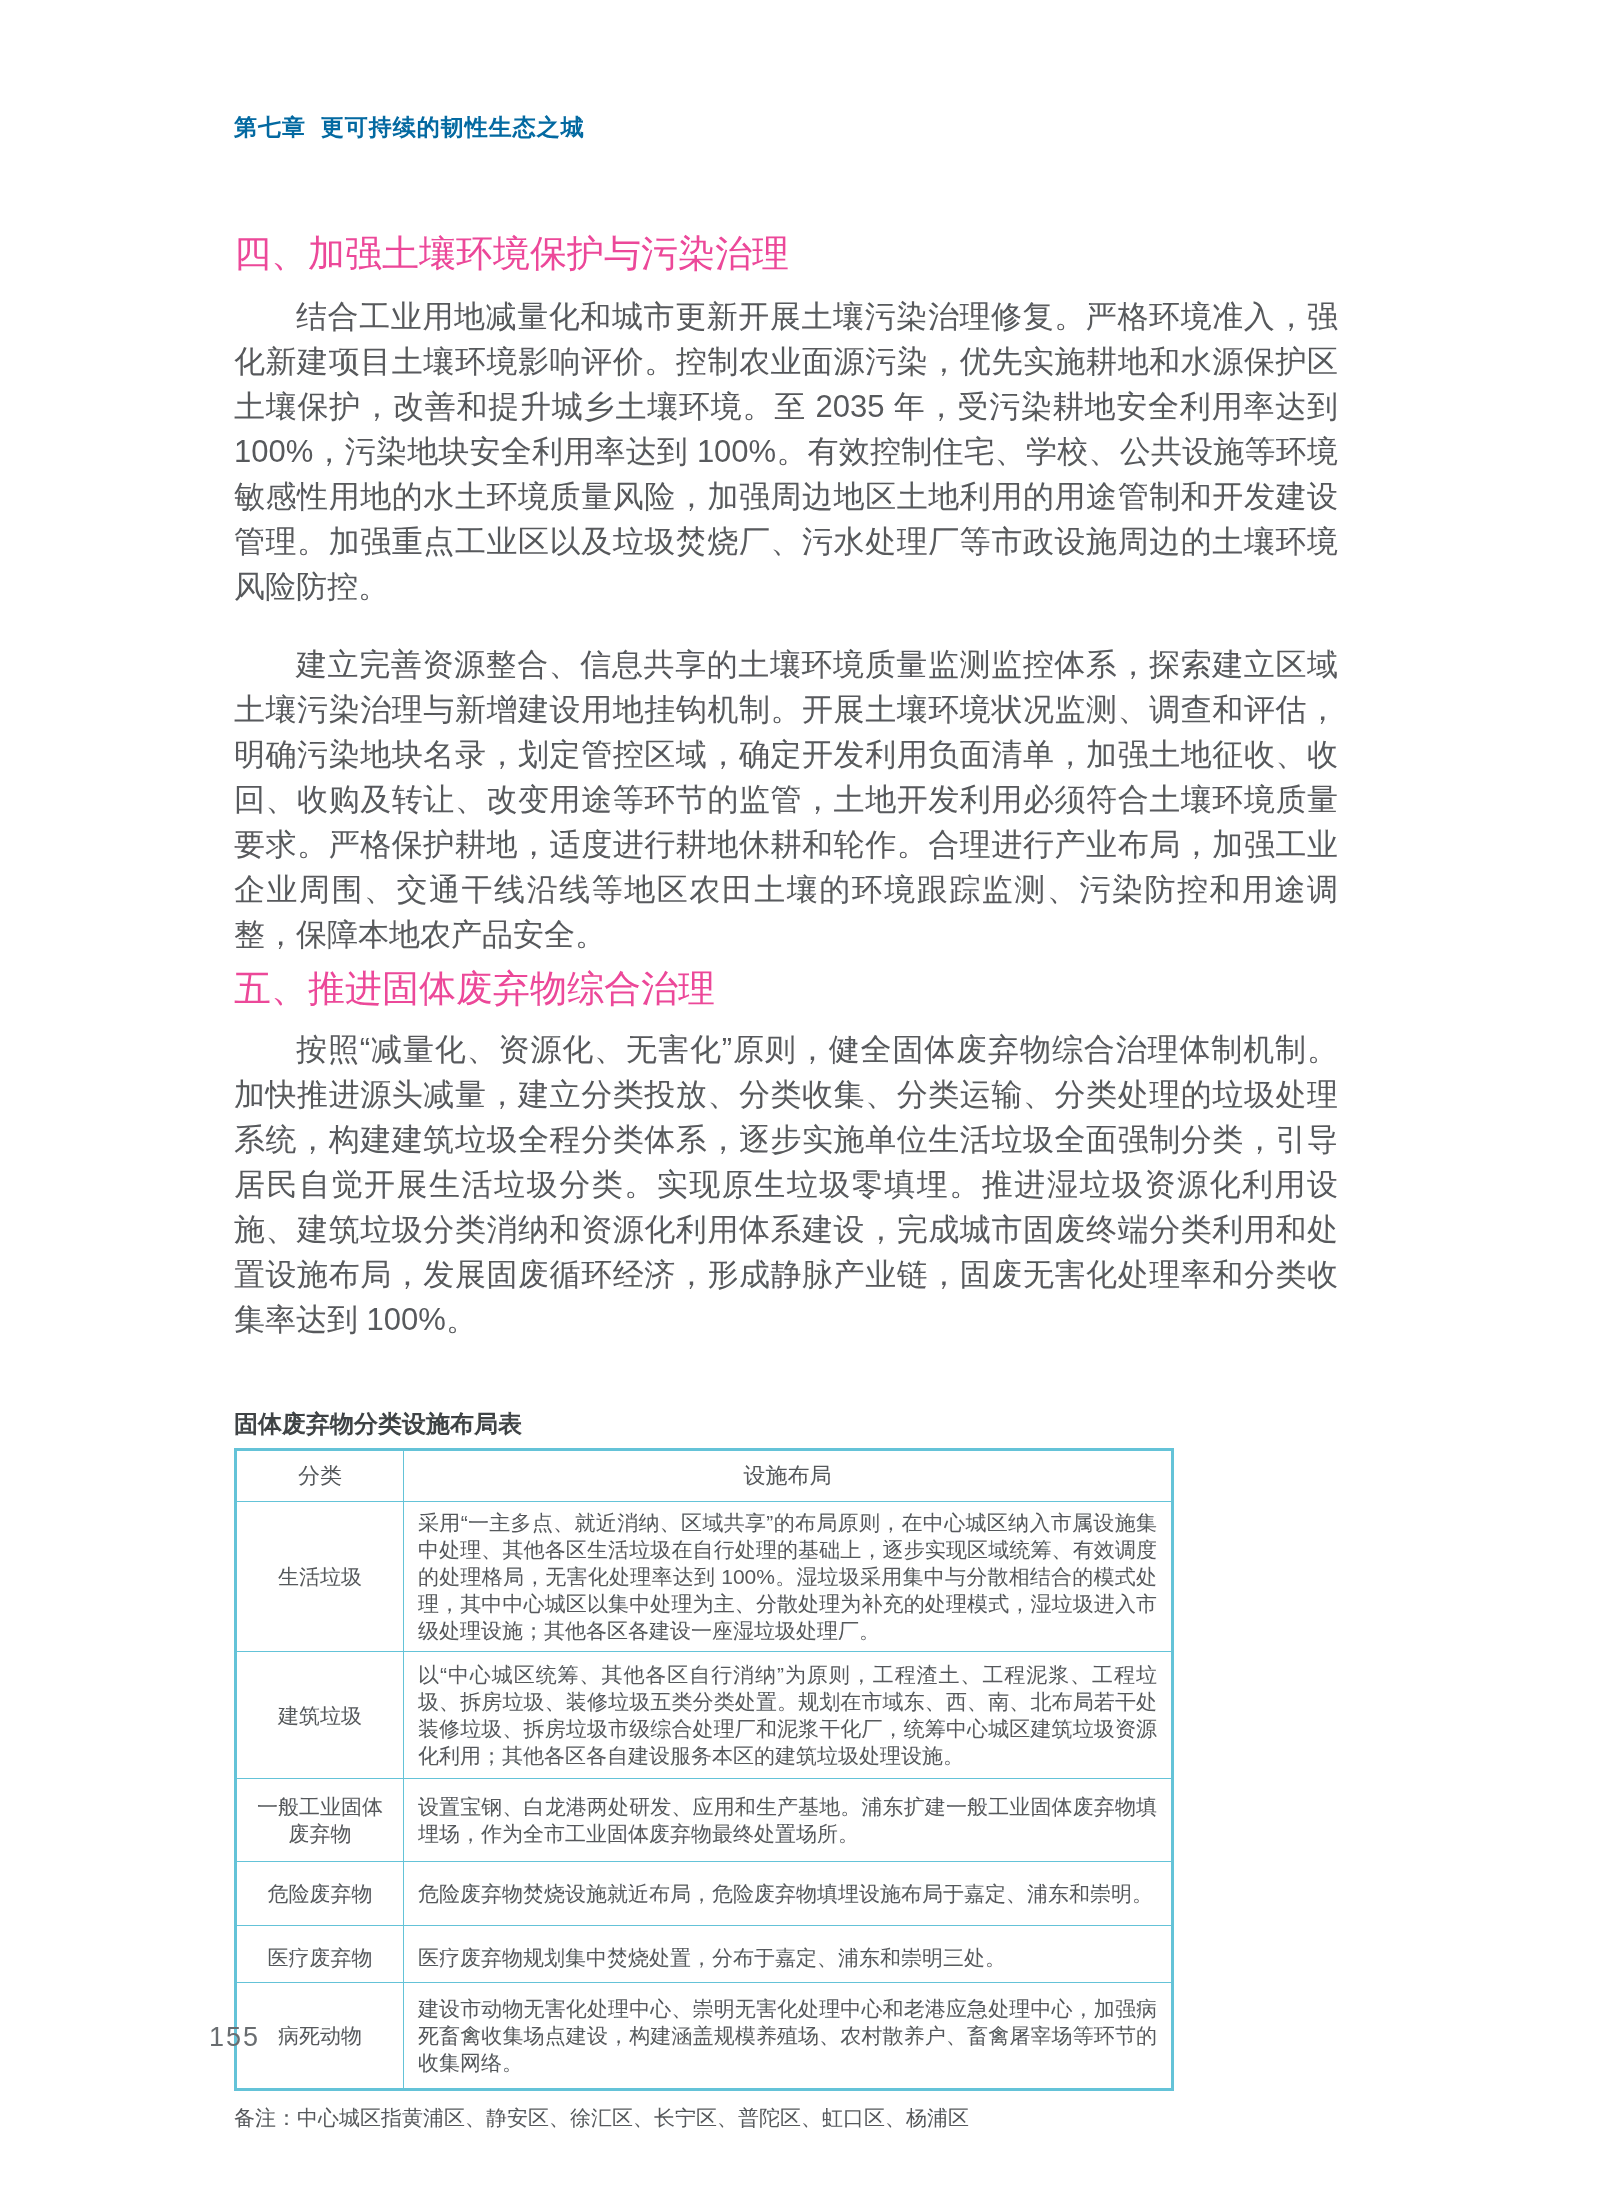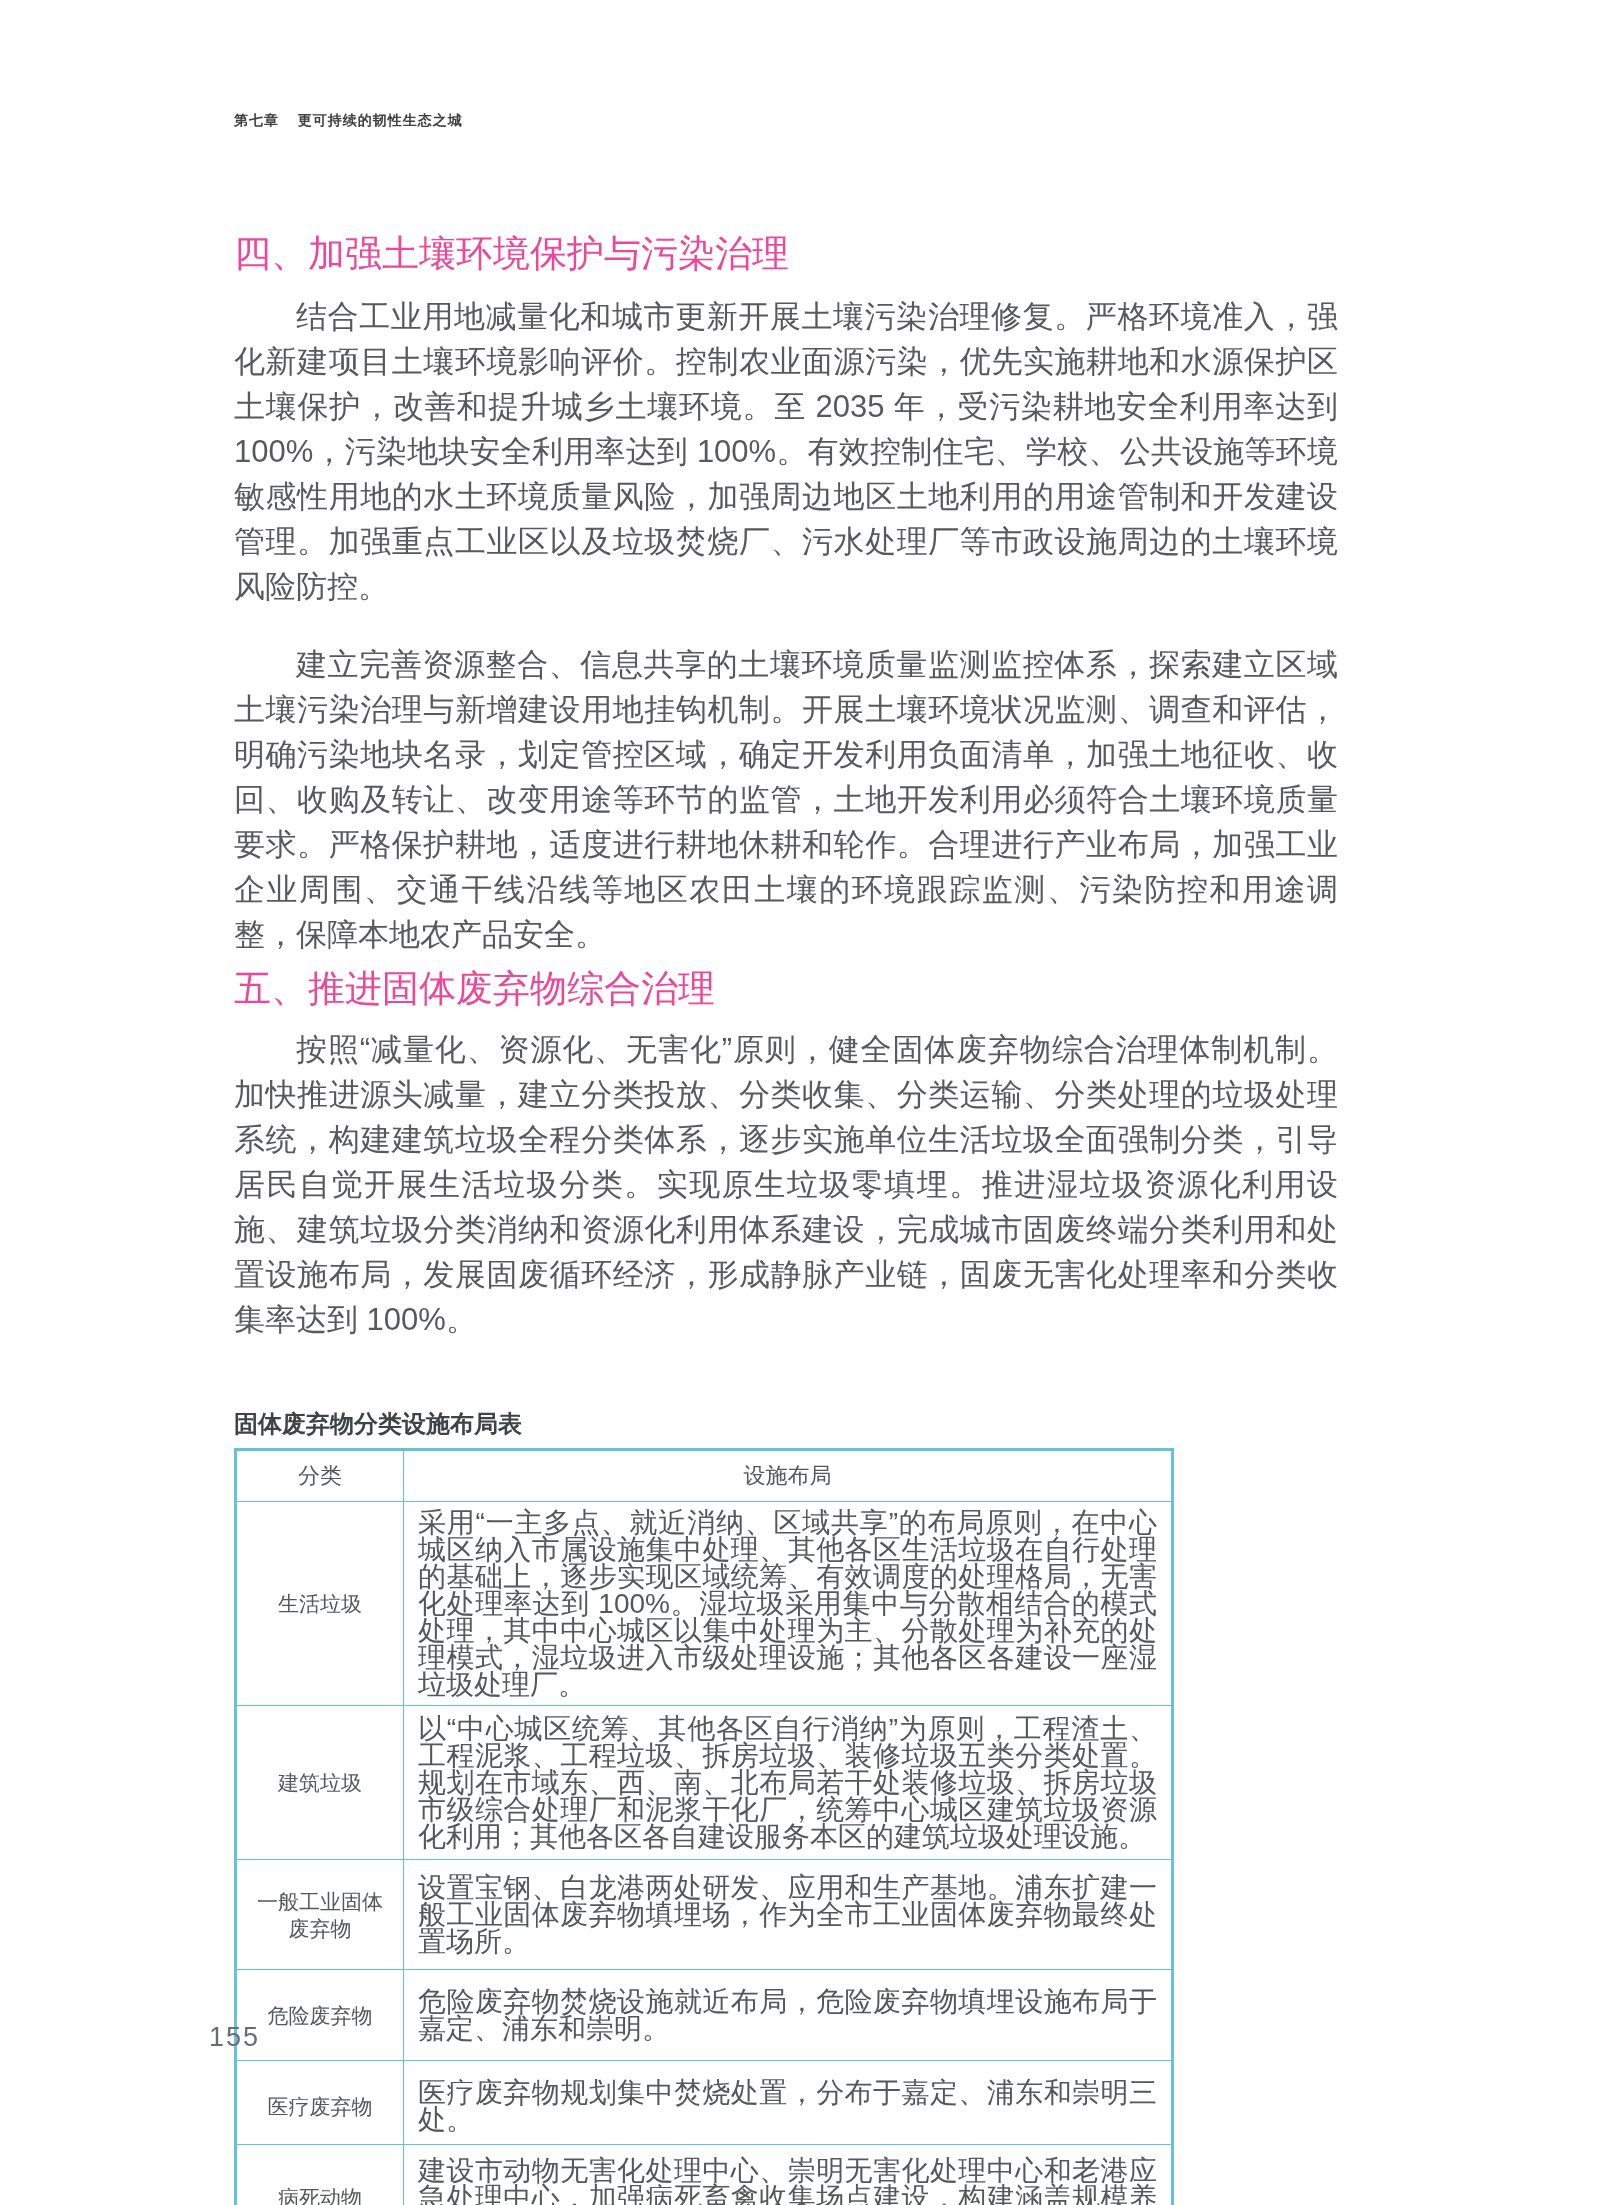--- a/index.html
+++ b/index.html
@@ -15,27 +15,26 @@
     font-family: "Liberation Sans", "DejaVu Sans", sans-serif;
     overflow: hidden;
     box-sizing: border-box;
     padding-top: 112px;
     padding-left: 234px;
   }
   .content {
     width: 1104px;
   }
   .chapter-header {
-    font-size: 14px;
+    font-size: 23px;
     font-weight: bold;
-    color: #404040;
+    color: #0369a1;
     letter-spacing: 1px;
     white-space: pre-wrap;
     height: 26px;
-    font-family: Liberation Mono, monospace;
   }
   .section-heading {
     margin: 0;
     font-size: 37px;
     font-weight: 500;
     color: #ec4899;
     line-height: 44px;
   }
   .heading-four { margin-top: 94px; }
   .heading-five { margin-top: 10px; }
@@ -79,21 +78,21 @@
     text-align: center;
   }
   col.cat-col { width: 168px; }
   td.cat-cell {
     text-align: center;
     font-size: 21px;
     line-height: 27px;
     padding: 6px 10px;
   }
   td.layout-cell {
-    font-size: 28px;
+    font-size: 21px;
     line-height: 27px;
     text-align: justify;
     padding: 6px 14px;
   }
   tr.row-1 td { padding-top: 7px; padding-bottom: 7px; }
   tr.row-2 td { padding-top: 9px; padding-bottom: 9px; }
   tr.row-3 td { padding-top: 14px; padding-bottom: 14px; }
   tr.row-4 td { padding-top: 18px; padding-bottom: 18px; margin-top: 12px; }
   tr.row-5 td { padding-top: 18px; padding-bottom: 11px; }
   tr.row-6 td { padding-top: 12px; padding-bottom: 12px; }

